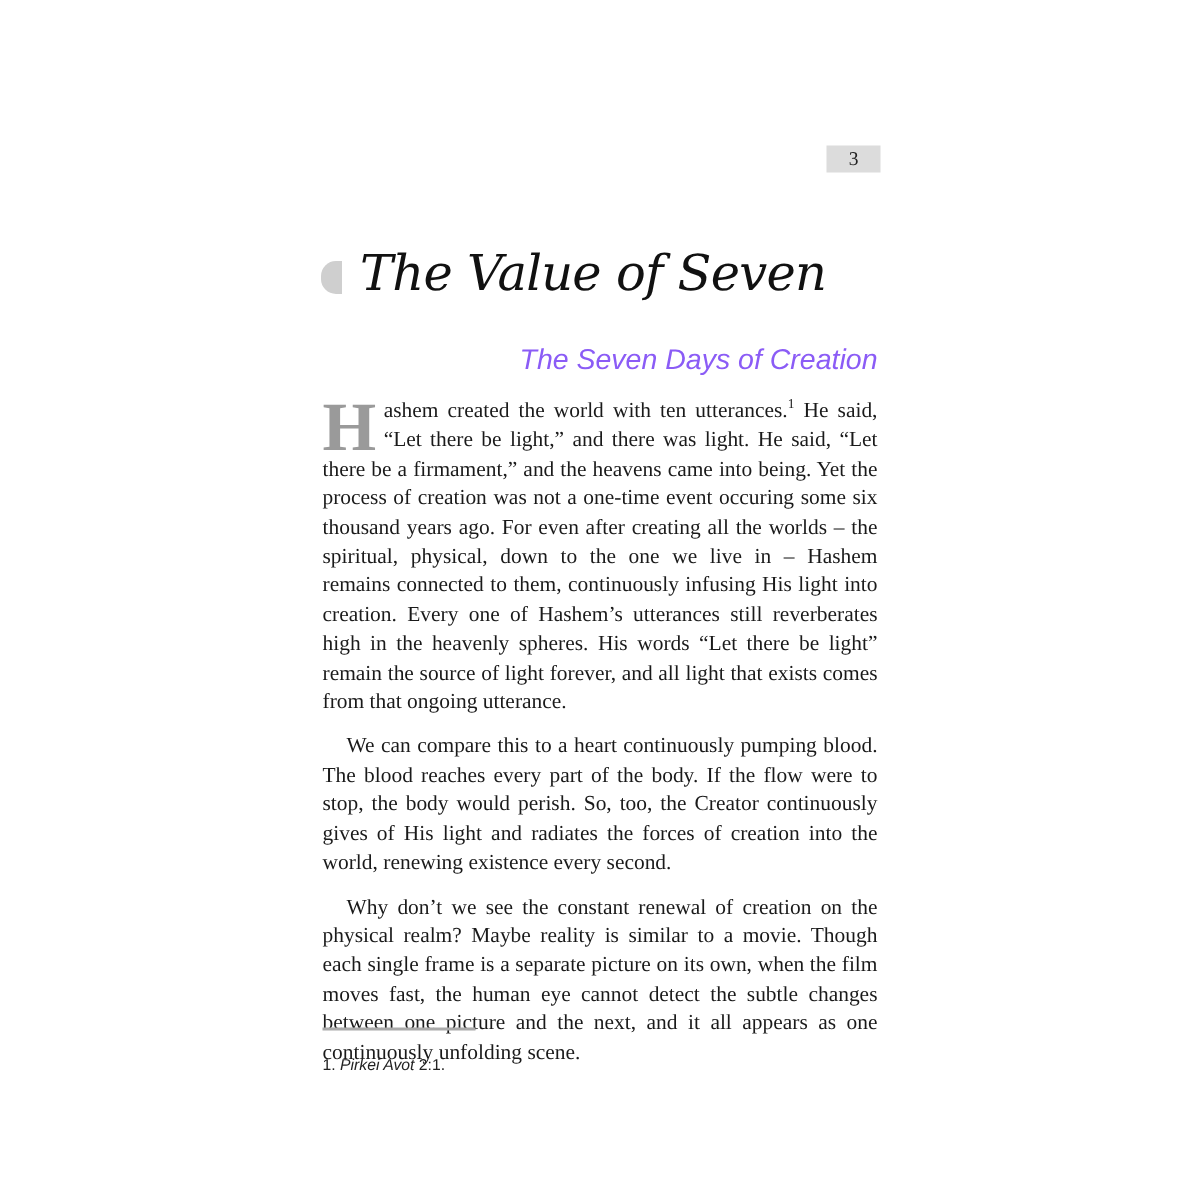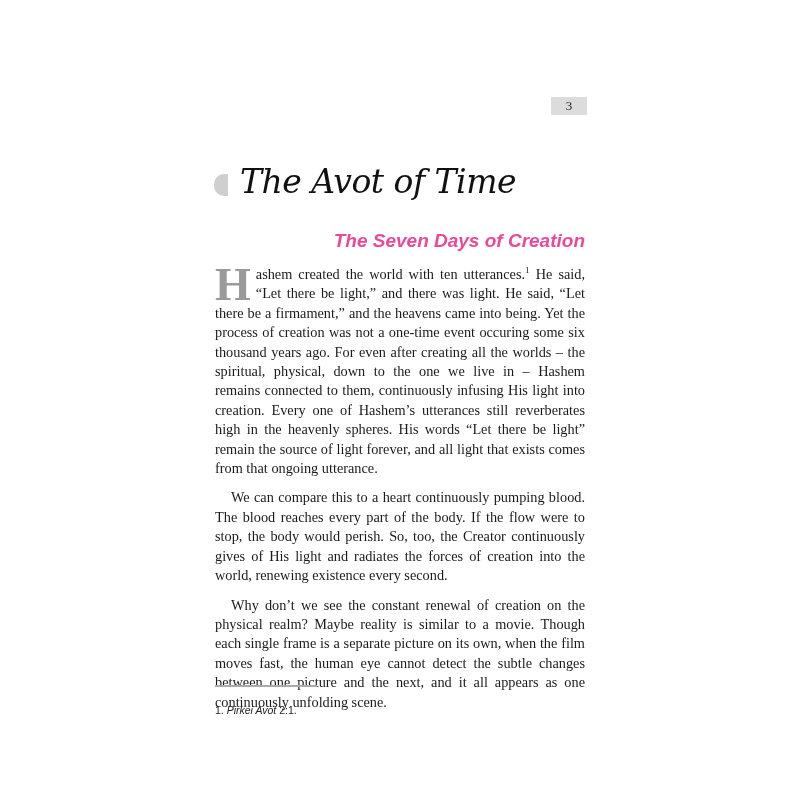--- a/index.html
+++ b/index.html
@@ -14,21 +14,21 @@
     background:#cfcfcf; border-radius:10px 0 0 10px;
   }
   .chapter-title {
     position:absolute; left:240px; top:162px;
     font-family:"DejaVu Serif", serif; font-style:italic; font-size:33px;
     color:#111; letter-spacing:-0.5px; margin:0; font-weight:normal;
   }
   .section-title {
     position:absolute; right:215px; top:230px;
     font-family:"Liberation Sans", sans-serif; font-style:italic; font-size:19px;
-    color:#ec4899; margin:0; font-weight:bold;
+    color:#8b5cf6; margin:0; font-weight:normal;
   }
   .body-text {
     position:absolute; left:215px; top:265px; width:370px;
     font-family:"Liberation Serif", serif; font-size:14.3px; line-height:19.4px;
     color:#1a1a1a; text-align:justify;
   }
   .body-text p { margin:0 0 10px 0; text-indent:16px; }
   .body-text p.first { text-indent:0; }
   .drop-cap {
     float:left; font-family:"Liberation Serif", serif; font-weight:bold;
@@ -43,21 +43,21 @@
     font-family:"Liberation Sans", sans-serif; font-size:10.5px; color:#222;
   }
   .footnote i { font-style:italic; }
 </style>
 </head>
 <body>
 
 <div class="page-num-box">3</div>
 
 <div class="chapter-marker"></div>
-<h1 class="chapter-title">The Avot of Time</h1>
+<h1 class="chapter-title">The Value of Seven</h1>
 
 <h2 class="section-title">The Seven Days of Creation</h2>
 
 <div class="body-text">
   <p class="first"><span class="drop-cap">H</span><span>ashem created the world with ten utterances.</span><sup class="fn-ref">1</sup><span> He said, “Let there be light,” and there was light. He said, “Let there be a firmament,” and the heavens came into being. Yet the process of creation was not a one-time event occuring some six thousand years ago. For even after creating all the worlds – the spiritual, physical, down to the one we live in – Hashem remains connected to them, continuously infusing His light into creation. Every one of Hashem’s utterances still reverberates high in the heavenly spheres. His words “Let there be light” remain the source of light forever, and all light that exists comes from that ongoing utterance.</span></p>
   <p>We can compare this to a heart continuously pumping blood. The blood reaches every part of the body. If the flow were to stop, the body would perish. So, too, the Creator continuously gives of His light and radiates the forces of creation into the world, renewing existence every second.</p>
   <p>Why don’t we see the constant renewal of creation on the physical realm? Maybe reality is similar to a movie. Though each single frame is a separate picture on its own, when the film moves fast, the human eye cannot detect the subtle changes between one picture and the next, and it all appears as one continuously unfolding scene.</p>
 </div>
 
 <div class="footnote-rule"></div>

